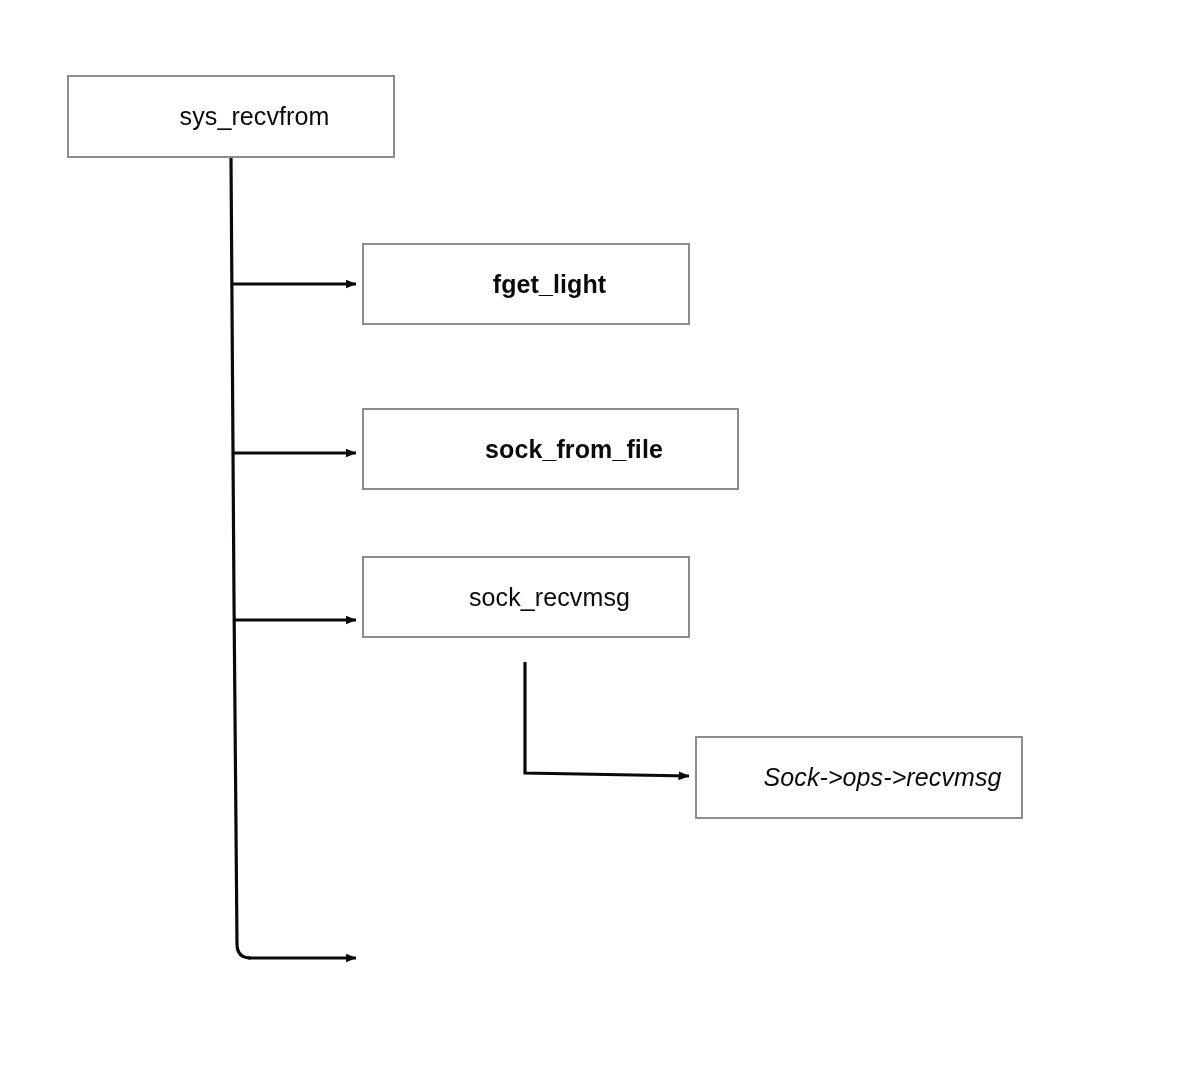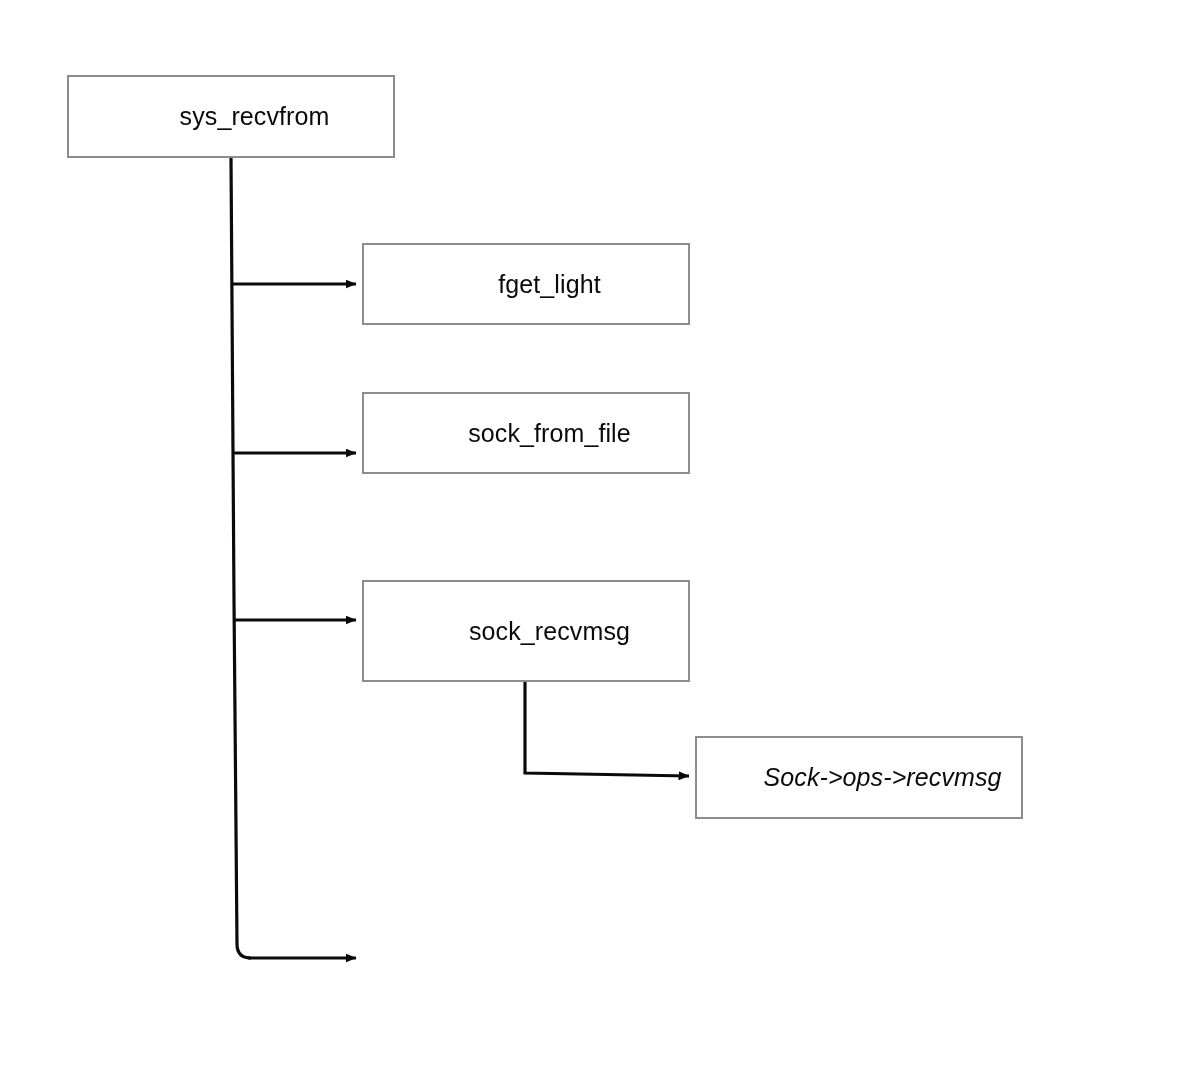--- a/index.html
+++ b/index.html
@@ -41,23 +41,23 @@
     font-size: 25px;
     line-height: 1.15;
     color: #0a0a0a;
     letter-spacing: 0.1px;
     white-space: nowrap;
     text-align: center;
     margin-left: 47px;
   }
   
   #node-sys-recvfrom      { left: 67px;  top: 75px;  width: 328px; height: 83px; }
-  #node-fget-light        { left: 362px; top: 243px; width: 328px; height: 82px; }
-  #node-sock-from-file    { left: 362px; top: 392px; width: 328px; height: 82px; }
-  #node-sock-recvmsg      { left: 362px; top: 580px; width: 328px; height: 102px; }
+  #node-fget-light        { left: 362px; top: 243px; width: 328px; height: 82px; font-weight: bold; }
+  #node-sock-from-file    { left: 362px; top: 408px; width: 377px; height: 82px; font-weight: bold; }
+  #node-sock-recvmsg      { left: 362px; top: 556px; width: 328px; height: 82px; }
   #node-sock-ops-recvmsg  { left: 695px; top: 736px; width: 328px; height: 83px; font-style: italic; }
   #node-move-addr-to-user { left: 362px; top: 918px; width: 328px; height: 81px; }
 </style>
 </head>
 <body>
 
 <div id="canvas">
 
   <svg id="edge-layer" viewBox="0 0 1188 1078" width="1188" height="1078" xmlns="http://www.w3.org/2000/svg">
     <defs>

